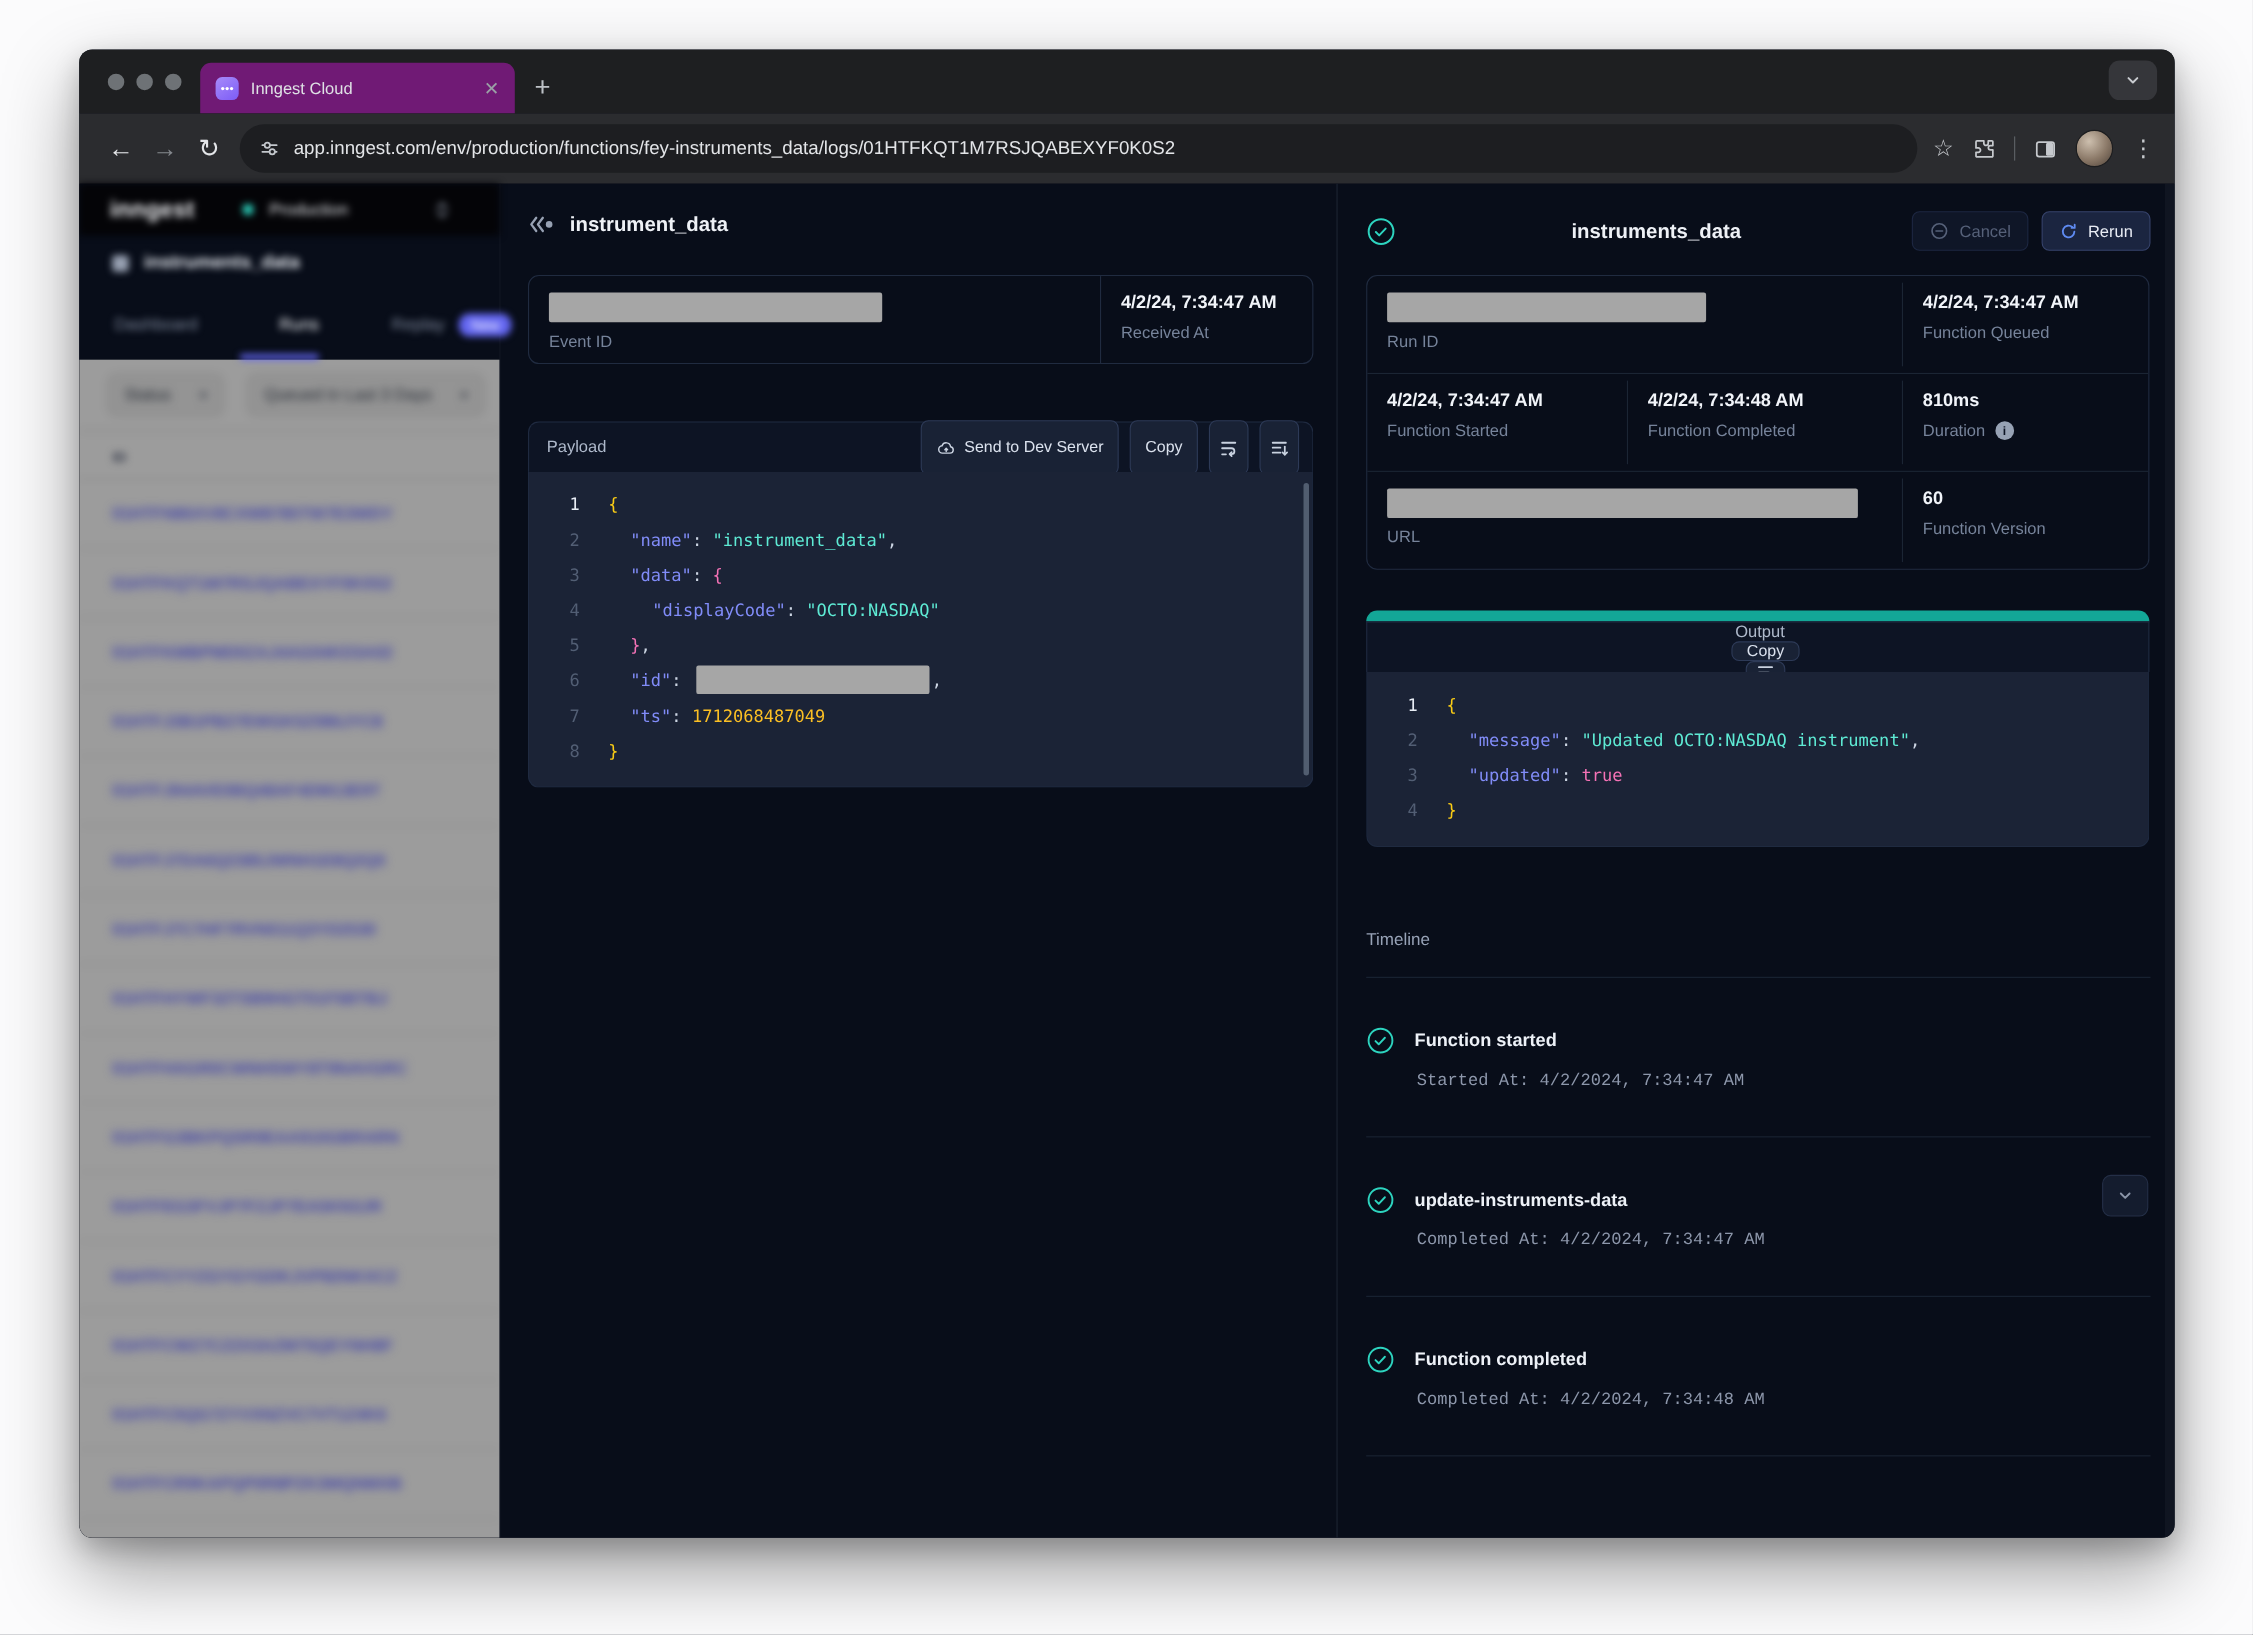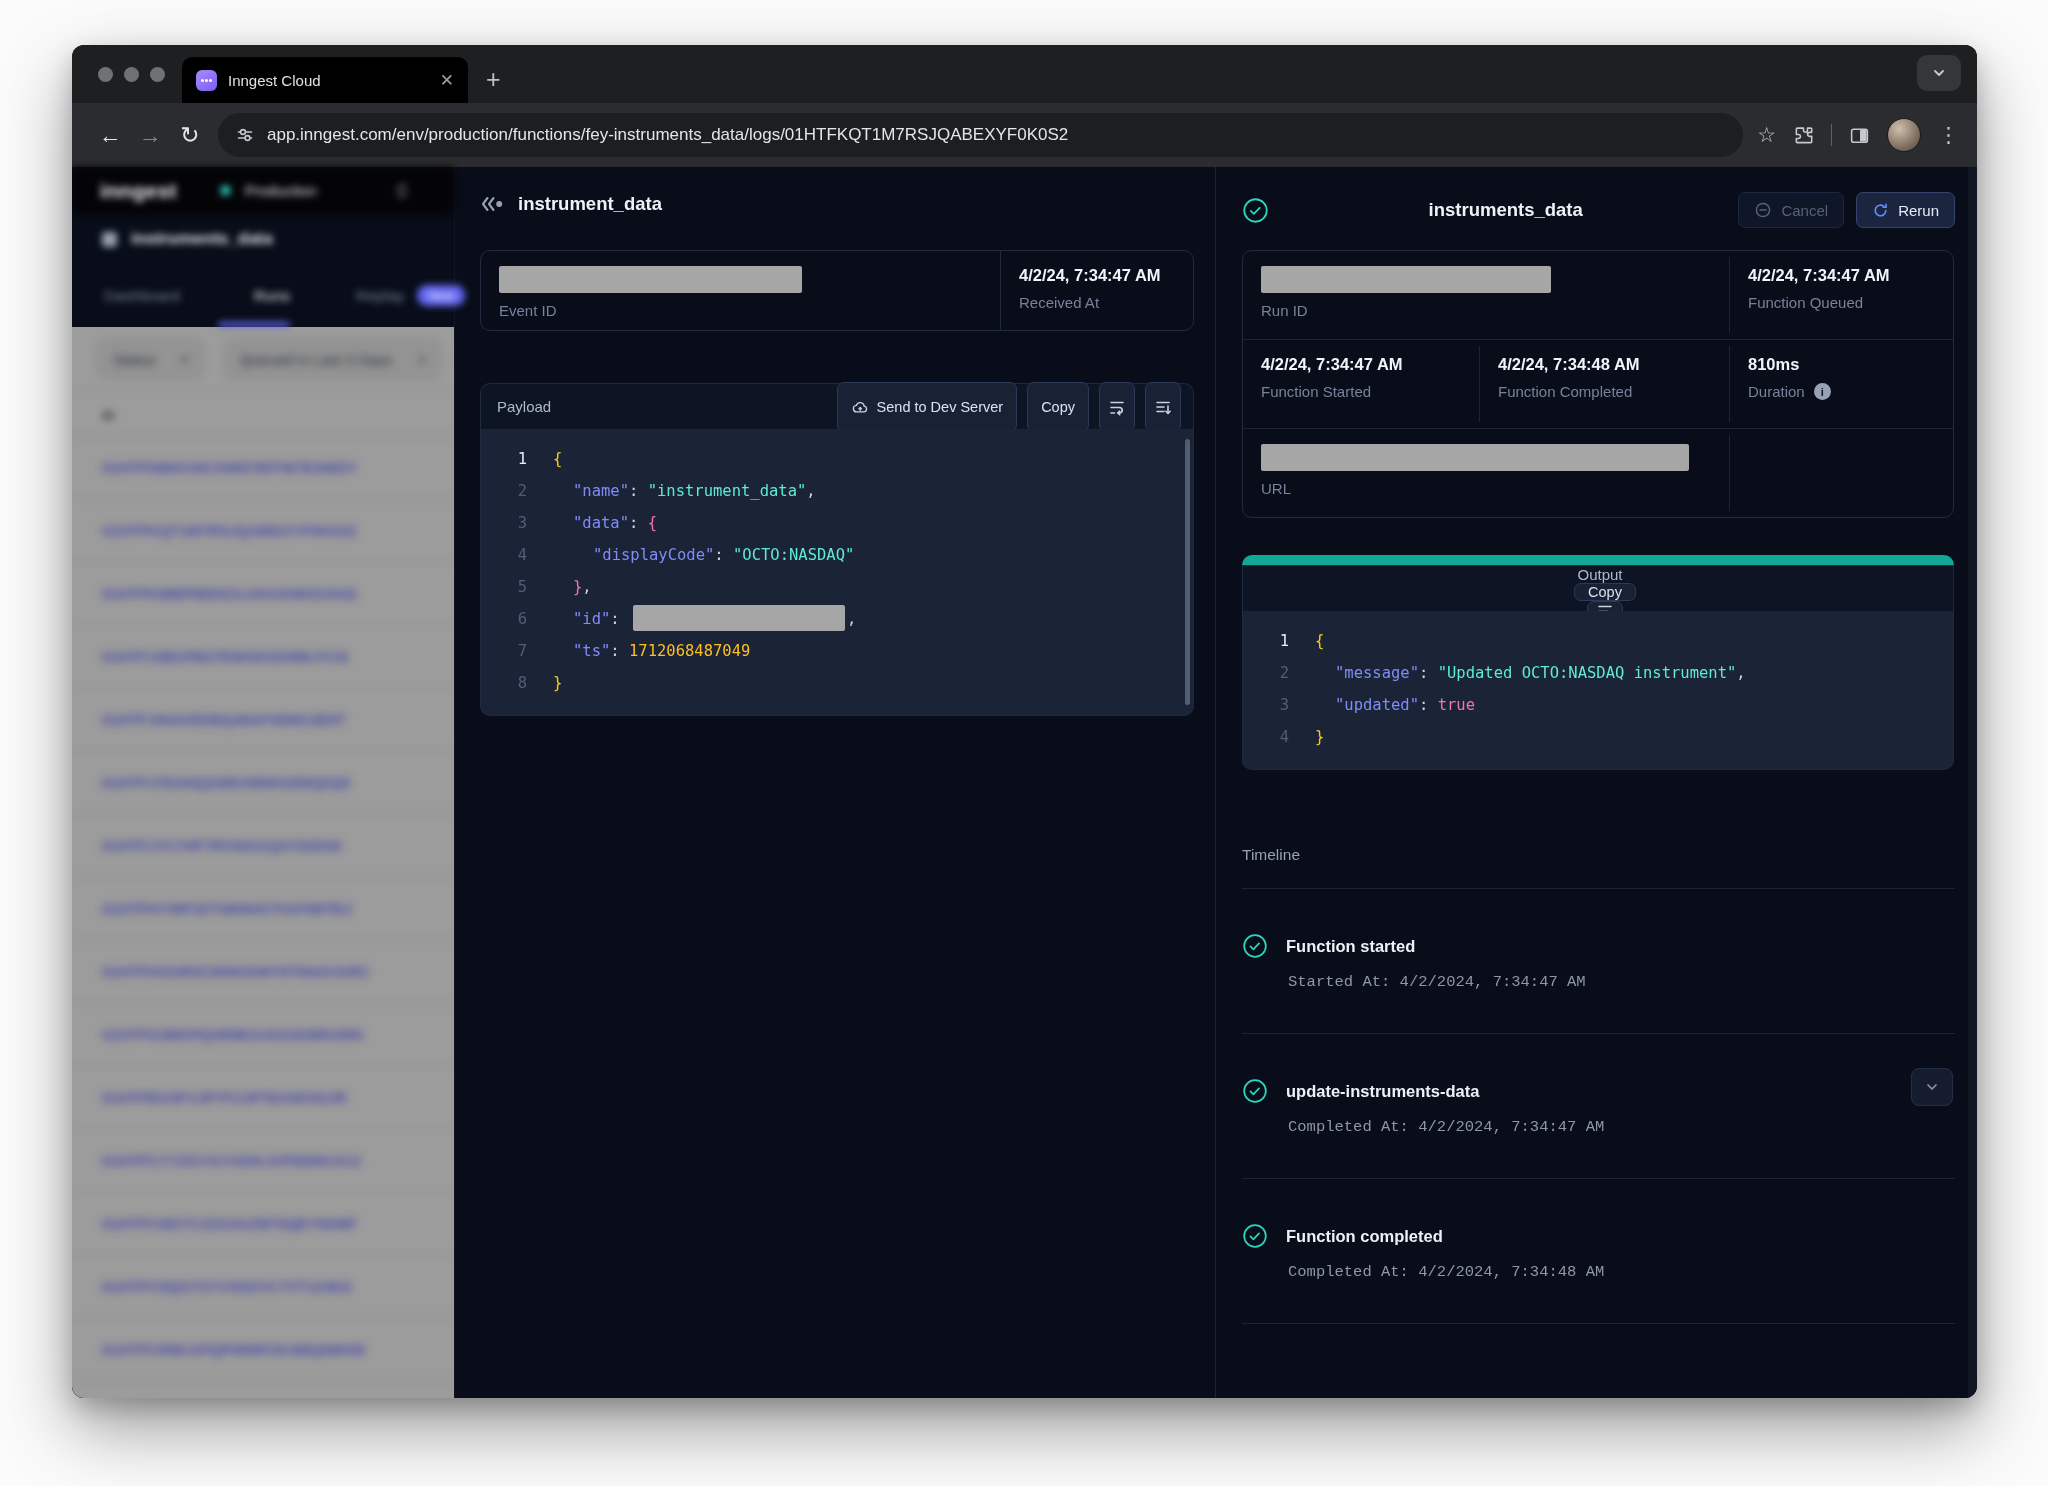--- a/index.html
+++ b/index.html
@@ -10,21 +10,21 @@
   .window { position:absolute; left:72px; top:45px; width:1905px; height:1353px;
     border-radius:12px; overflow:hidden; background:#080D19;
     box-shadow:0 30px 70px rgba(0,0,0,.38), 0 10px 24px rgba(0,0,0,.20);
     display:flex; flex-direction:column; }
 
   
   .tabstrip { height:58px; background:#1e1f21; position:relative; flex:none; }
   .lights { position:absolute; left:26px; top:22px; display:flex; gap:11px; }
   .light { width:15px; height:15px; border-radius:50%; background:#6e7276; }
   .tab { position:absolute; left:110px; bottom:0; width:286px; height:46px;
-    background:#000000; border-radius:10px 10px 0 0; display:flex; align-items:center; padding:0 14px; }
+    background:#701a75; border-radius:10px 10px 0 0; display:flex; align-items:center; padding:0 14px; }
   .favicon { width:21px; height:21px; border-radius:6px;
     background:linear-gradient(145deg,#a78bfa,#7c5cf6); position:relative; flex:none; }
   .favicon i { position:absolute; width:3px; height:3px; border-radius:50%; background:#fff; }
   .favicon i:nth-child(1){left:5px;top:9px} .favicon i:nth-child(2){left:9px;top:9px} .favicon i:nth-child(3){left:13px;top:9px}
   .tab-title { color:#dfe1e5; font-size:15px; margin-left:11px; flex:1; white-space:nowrap; overflow:hidden; }
   .tab-close { color:#9aa0a6; font-size:17px; }
   .newtab { position:absolute; left:414px; bottom:9px; color:#bdc1c6; font-size:25px; font-weight:300; }
   .strip-chevron { position:absolute; right:16px; top:10px; width:44px; height:36px; border-radius:10px;
     background:#35363a; display:flex; align-items:center; justify-content:center; }
 
@@ -403,20 +403,24 @@
               <i class="info-dot">i</i>
             </div>
           </div>
         </div>
         <div class="rc-row">
           <div class="rc-cell wspan">
             <div class="redact rc-bar2"></div>
             <div class="meta-label">URL</div>
           </div>
           <div class="vline"></div>
+          <div class="rc-cell wlast">
+            <div class="meta-value">60</div>
+            <div class="meta-label">Function Version</div>
+          </div>
         </div>
       </div>
 
       <div class="output">
         <div class="teal-bar"></div>
         <div class="cc-head">
           <span class="cc-title">Output</span>
           <button class="btn">
               <span>Copy</span>
             </button>

